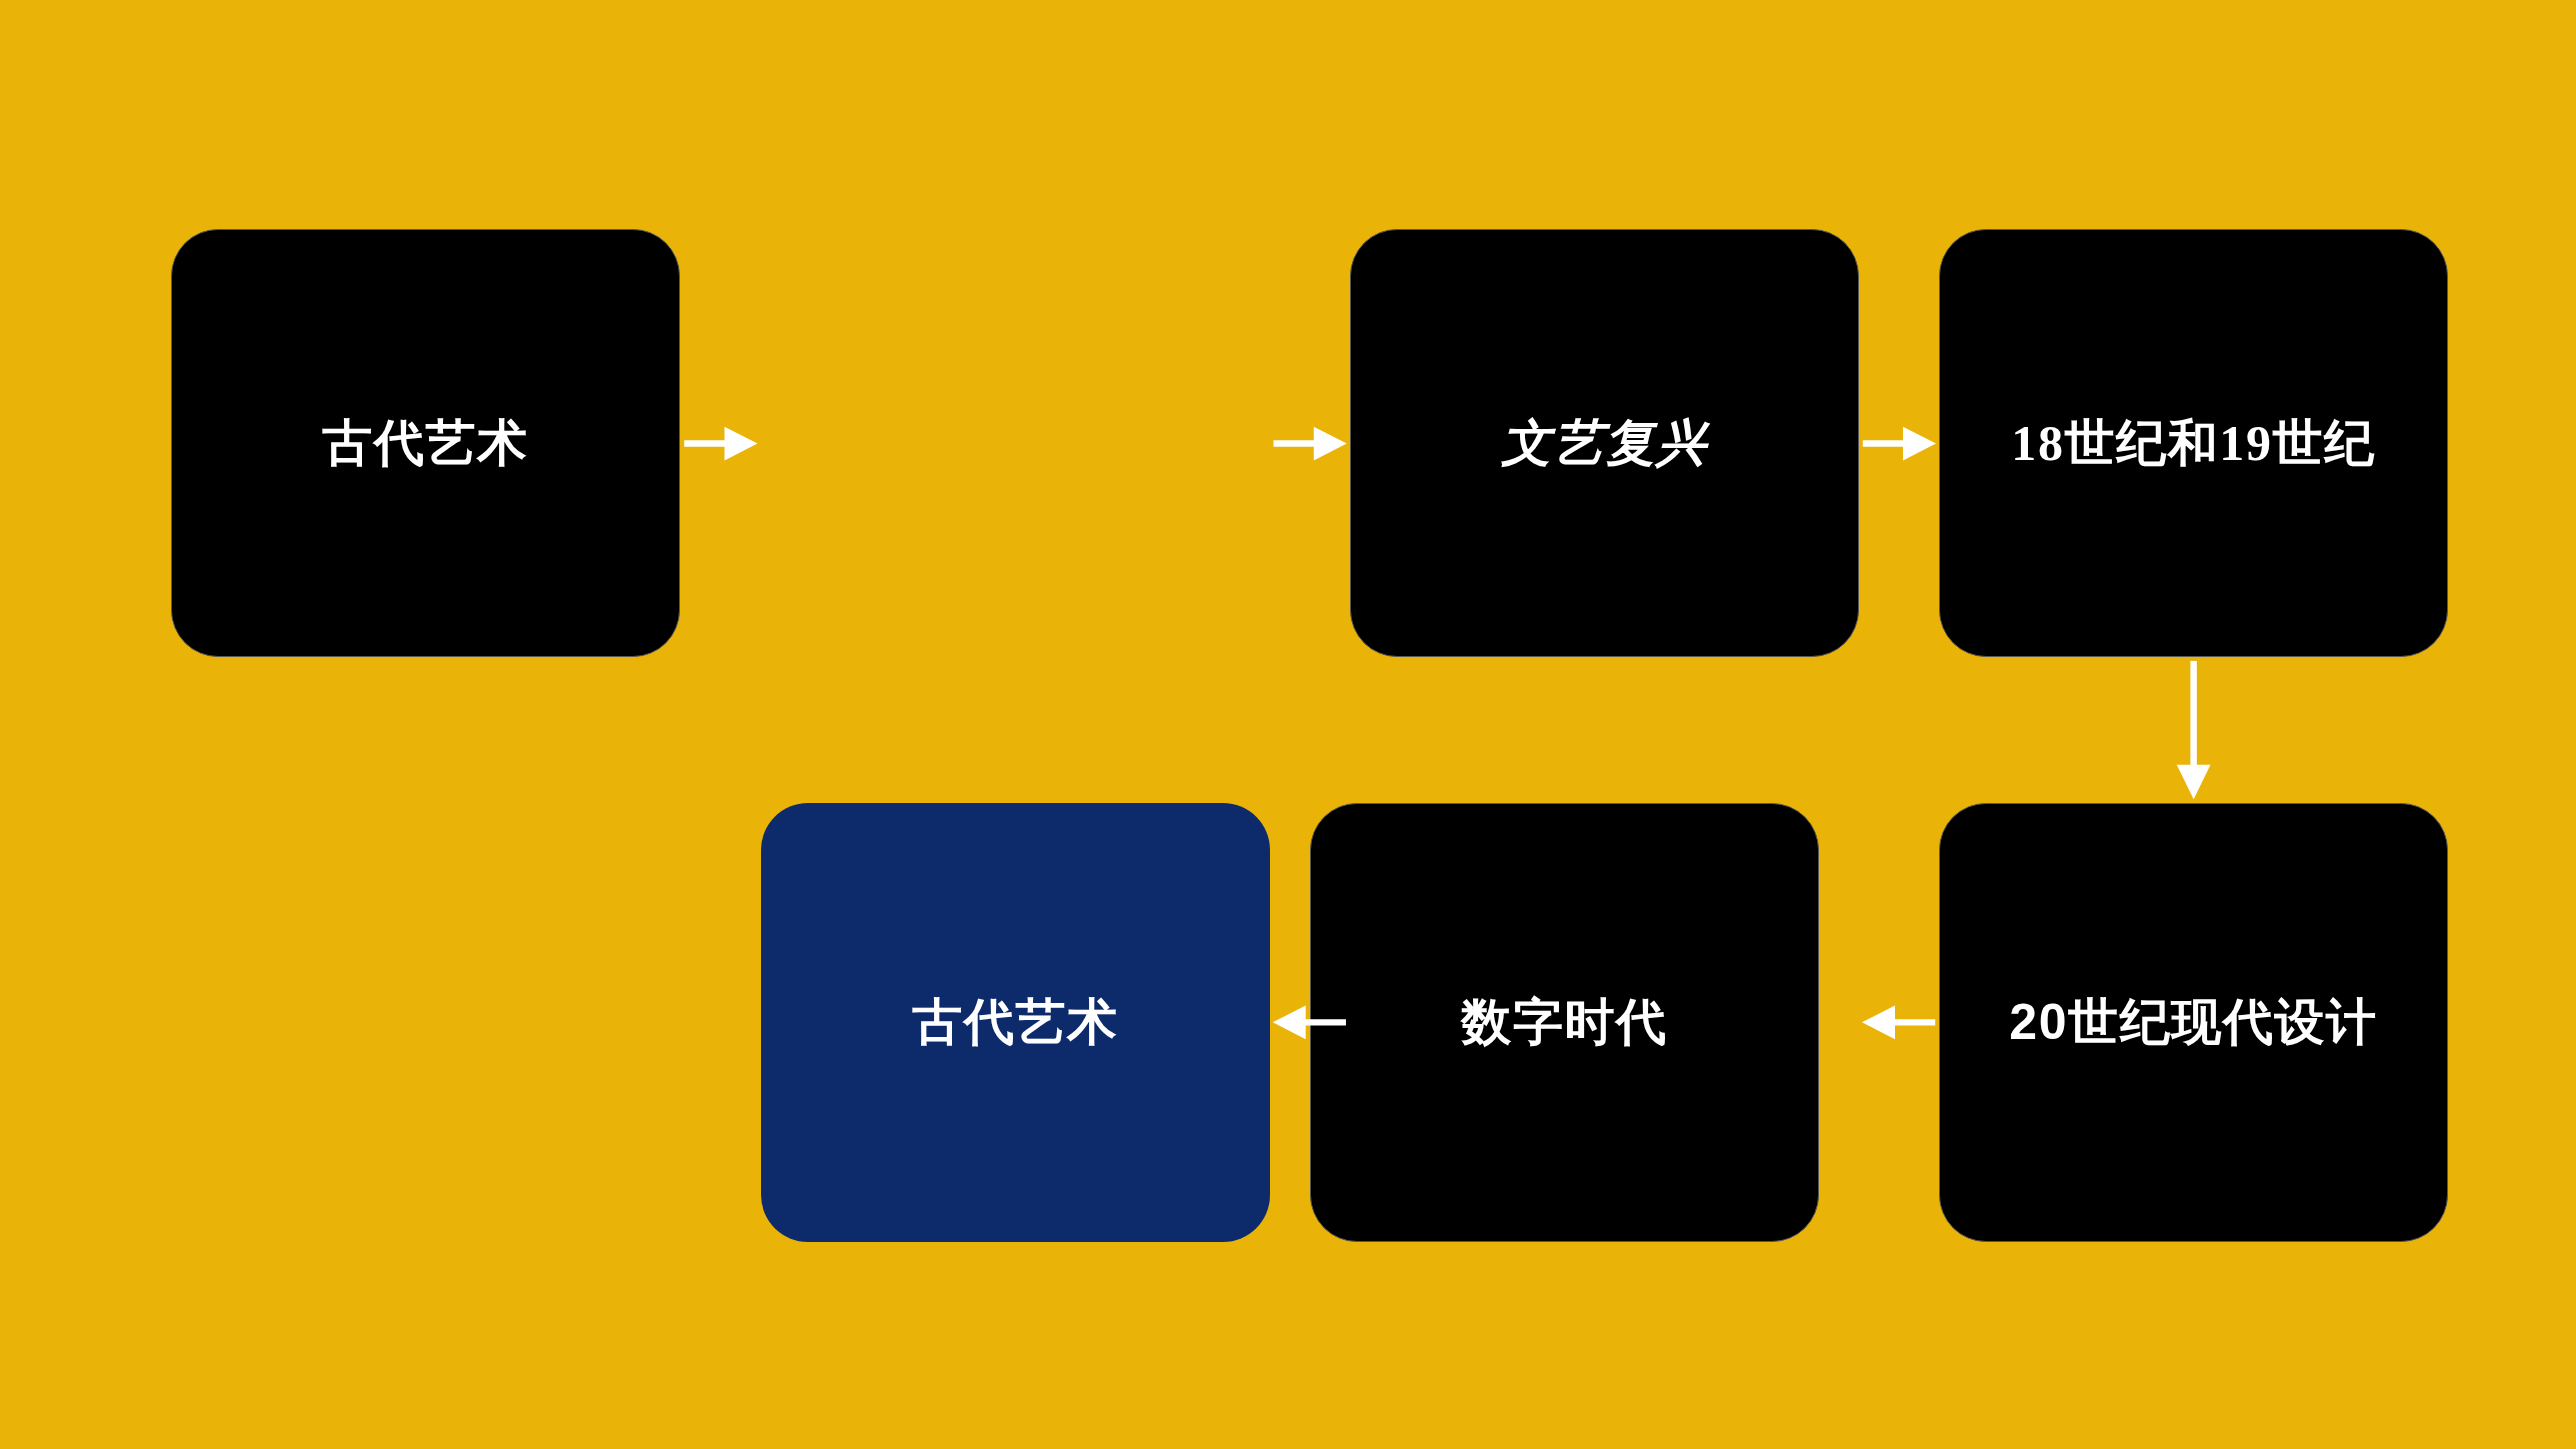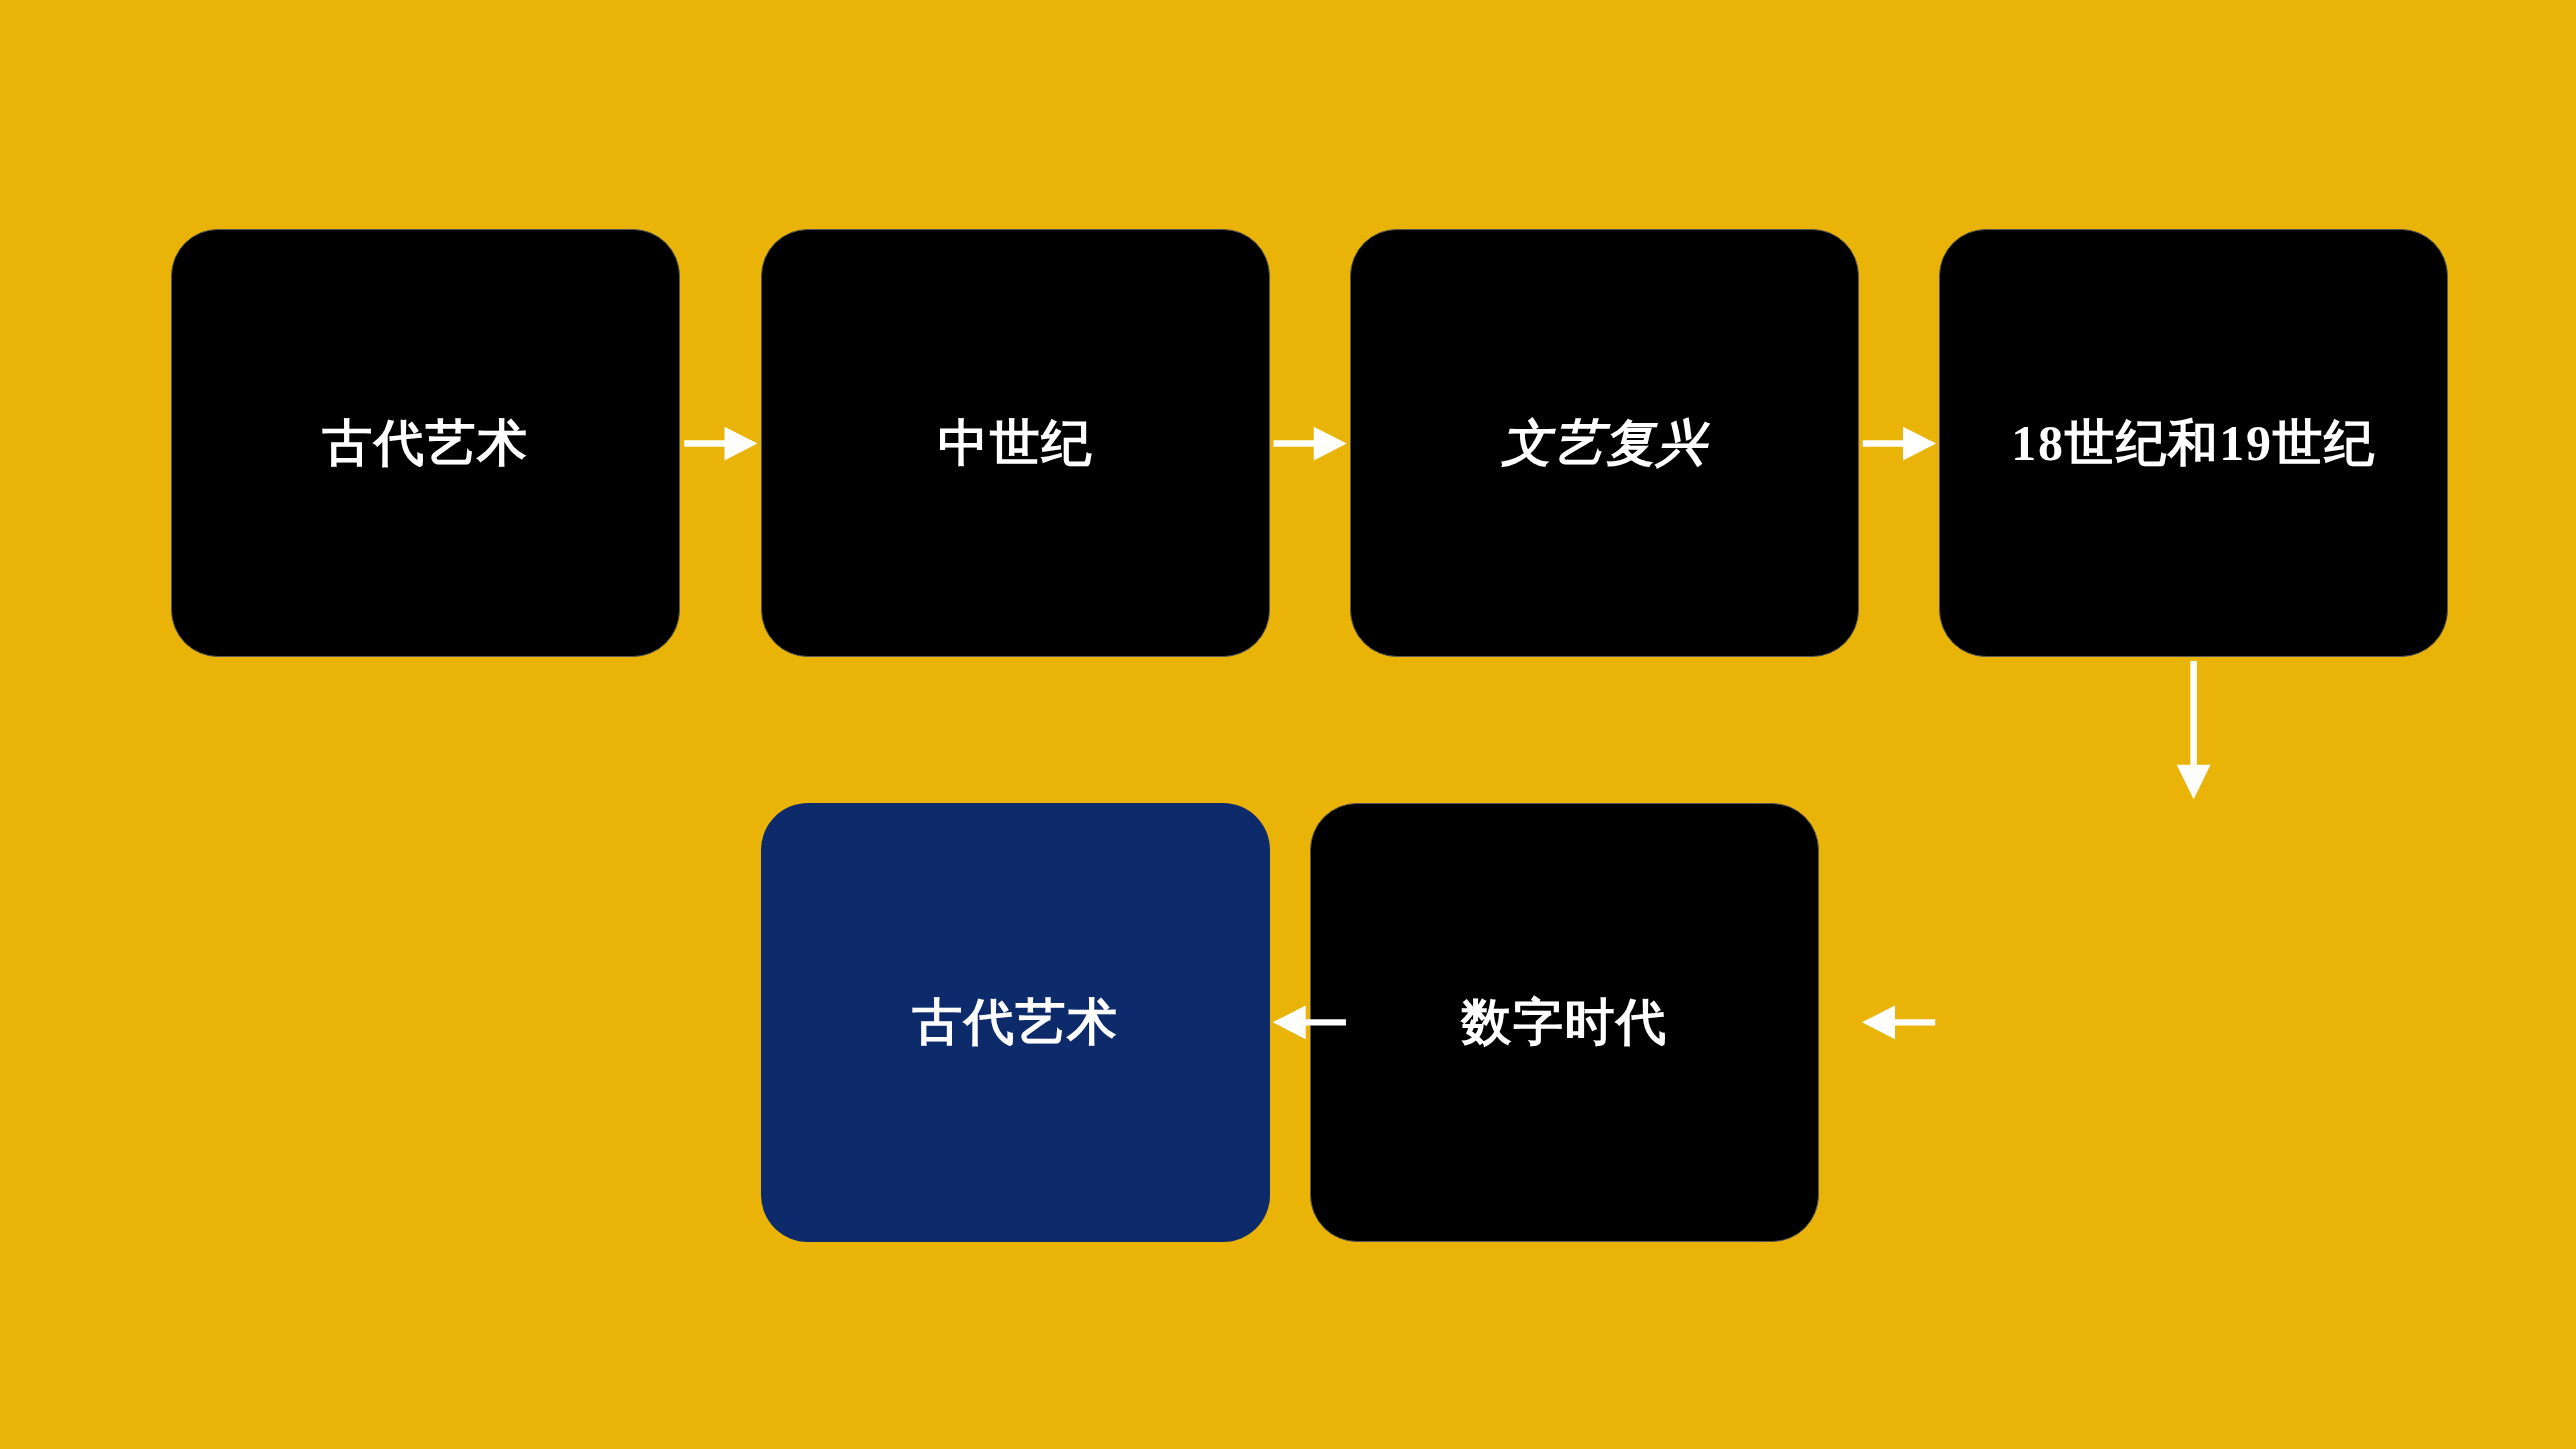--- a/index.html
+++ b/index.html
@@ -56,32 +56,32 @@
 </style>
 </head>
 <body>
 
 <div class="canvas" style="background: #eab308;">
 
   <div class="node" style="left:171px; top:229px;">
     <span class="node__label">古代艺术</span>
   </div>
 
-  <div class="node" style="left:761px; top:229px;">
-    <span class="node__label">中世纪</span>
-  </div>
 
   <div class="node" style="left:1350px; top:229px;font-style:italic;">
     <span class="node__label">文艺复兴</span>
   </div>
 
   <div class="node" style="left:1939px; top:229px;font-family:Liberation Serif, serif;">
     <span class="node__label">18世纪和19世纪</span>
   </div>
 
+  <div class="node node--row2" style="left:1939px; top:803px;">
+    <span class="node__label">20世纪现代设计</span>
+  </div>
 
   <div class="node node--row2" style="left:1310px; top:803px;">
     <span class="node__label">数字时代</span>
   </div>
 
   <div class="node node--row2 node--highlight" style="left: 761px; top: 803px; background: rgb(13, 43, 107);">
     <span class="node__label">古代艺术</span>
   </div>
 
   <svg class="edges" viewBox="0 0 3200 1800">

